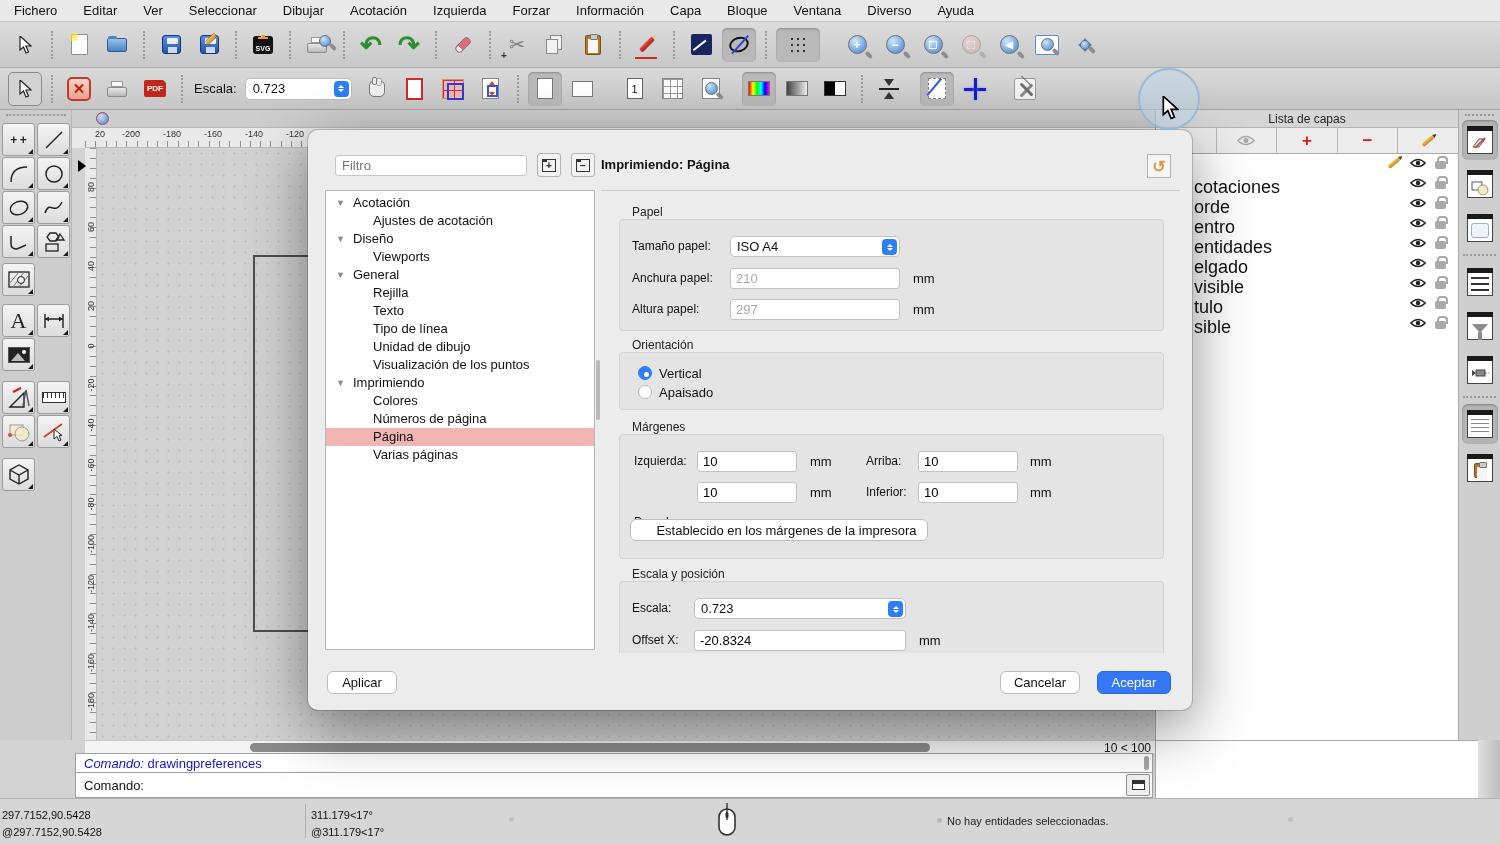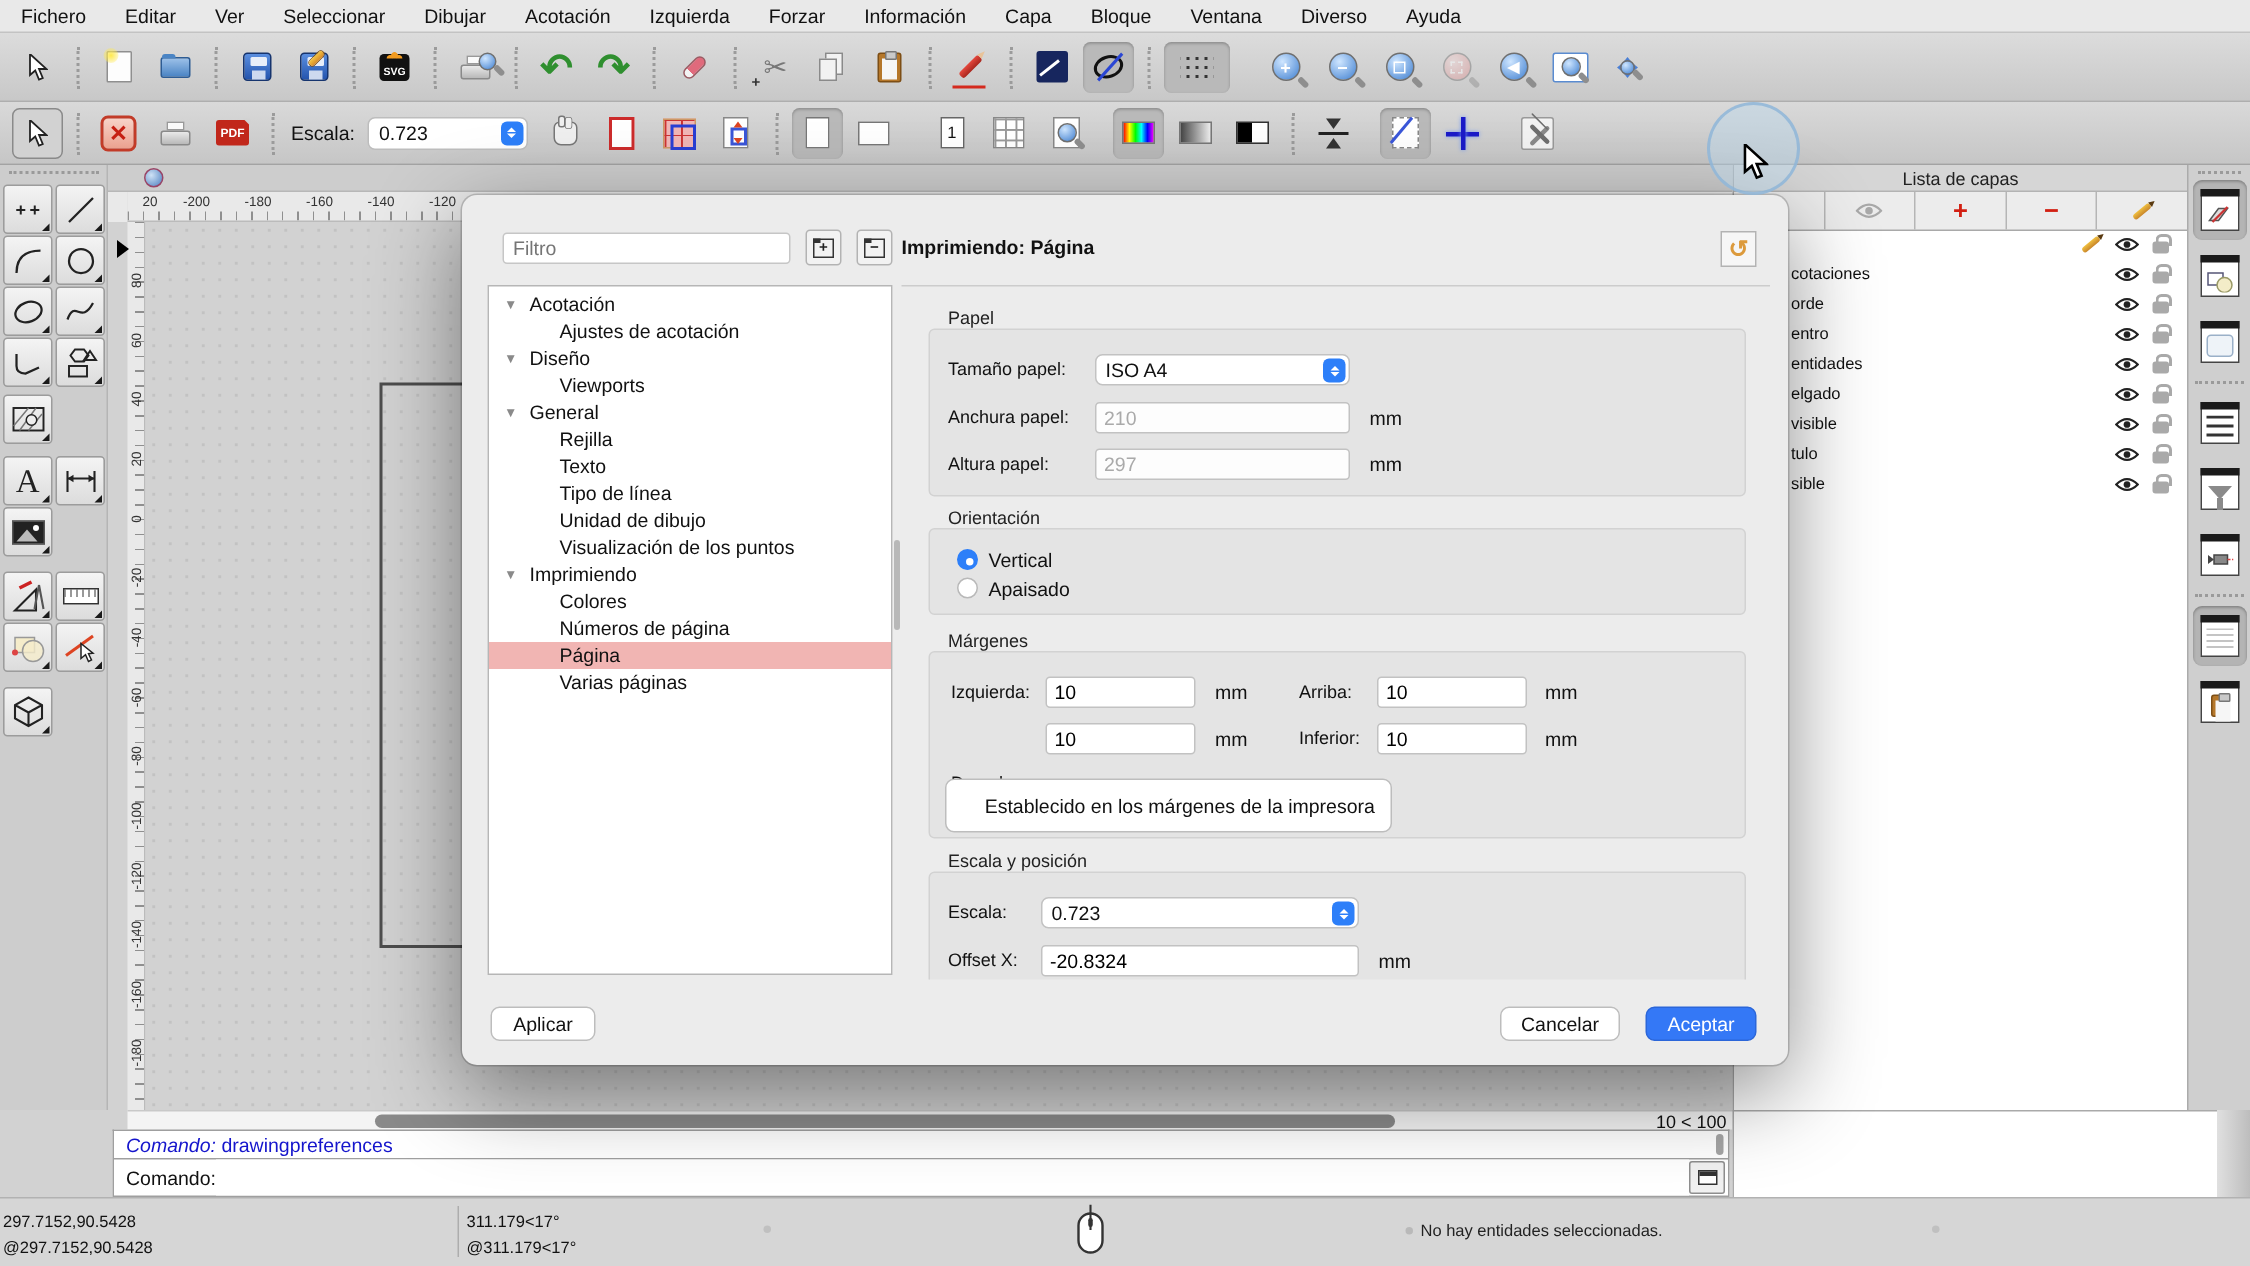--- a/index.html
+++ b/index.html
@@ -167,21 +167,21 @@
   .sdot2 { position:absolute; left:509px; top:817px; width:5px; height:5px; border-radius:50%; background:#c0c0c0; }
   .sdot3 { position:absolute; left:1288px; top:817px; width:5px; height:5px; border-radius:50%; background:#c0c0c0; }
 
   
   .layerpanel { position:absolute; left:1155px; top:110px; width:303px; height:630px; background:#fff; border-left:1px solid #a9a9a9; }
   .lp-title { height:18px; background:#d6d6d6; border-bottom:1px solid #b3b3b3; text-align:center; font-size:12px; color:#222; padding-top:2px; }
   .lp-toolbar { display:flex; height:26px; border-bottom:1px solid #a9a9a9; background:#ececec; }
   .lp-toolbar .cell { flex:1; border-right:1px solid #b5b5b5; display:flex; align-items:center; justify-content:center; font-weight:bold; font-size:17px; }
   .lp-toolbar .cell:last-child { border-right:none; }
   .plus { color:#d21f12; } .minus { color:#d21f12; }
-  .layer-row { position:relative; height:20px; font-size:11px; color:#111; }
+  .layer-row { position:relative; height:20px; font-size:18px; color:#111; }
   .layer-row .nm { position:absolute; left:38px; top:3px; }
   .eye { display:inline-block; }
   .lock { display:inline-block; width:11px; height:8px; background:#a9a9a9; border-radius:2px; position:relative; margin-top:5px; }
   .lock::before { content:''; position:absolute; left:2px; top:-5px; width:7px; height:6px; border:2px solid #a9a9a9; border-bottom:none; border-radius:4px 4px 0 0; }
   .row-ics { position:absolute; right:12px; top:2px; display:flex; gap:9px; align-items:center; }
   .lpencil { width:14px; height:4px; background:linear-gradient(#f0c040,#c8852a); border-radius:2px; transform:rotate(-40deg); position:relative; }
   .lpencil::before { content:''; position:absolute; right:-4px; top:0; border-left:4px solid #5a3a10; border-top:2px solid transparent; border-bottom:2px solid transparent; }
 
   
   .dock { position:absolute; left:1458px; top:110px; width:42px; height:630px; background:#cfcfcf; border-left:1px solid #ababab; }
@@ -889,21 +889,21 @@
       <span class="unit" style="left:209px;top:263px;">mm</span>
       <div class="flabel" style="left:265px;top:263px;">Arriba:</div>
       <input class="dlg-input" style="left: 317px; top: 260px; width: 100px;" value="10">
       <span class="unit" style="left:429px;top:263px;">mm</span>
       <div class="flabel" style="left:33px;top:286px;margin-top:38px;">Derecho:</div>
       <input class="dlg-input" style="left: 96px; top: 291px; width: 100px;" value="10">
       <span class="unit" style="left:209px;top:294px;">mm</span>
       <div class="flabel" style="left:265px;top:294px;">Inferior:</div>
       <input class="dlg-input" style="left: 317px; top: 291px; width: 100px;" value="10">
       <span class="unit" style="left:429px;top:294px;">mm</span>
-      <div class="wbtn" style="left:29px;top:328px;width:298px;height:36px;padding-left:15px;">Establecido en los márgenes de la impresora</div>
+      <div class="wbtn" style="left:29px;top:328px;width:298px;height:22px;padding-left:15px;">Establecido en los márgenes de la impresora</div>
 
       <div class="glabel" style="left:31px;top:376px;">Escala y posición</div>
       <div class="group" style="left:18px;top:390px;width:545px;height:85px;"></div>
       <div class="flabel" style="left:31px;top:410px;">Escala:</div>
       <div class="dcombo" style="left:93px;top:407px;width:212px;">
         <span>0.723</span>
         <div class="stepper">
             <i class="up"></i>
             <i class="dn"></i>
           </div>

